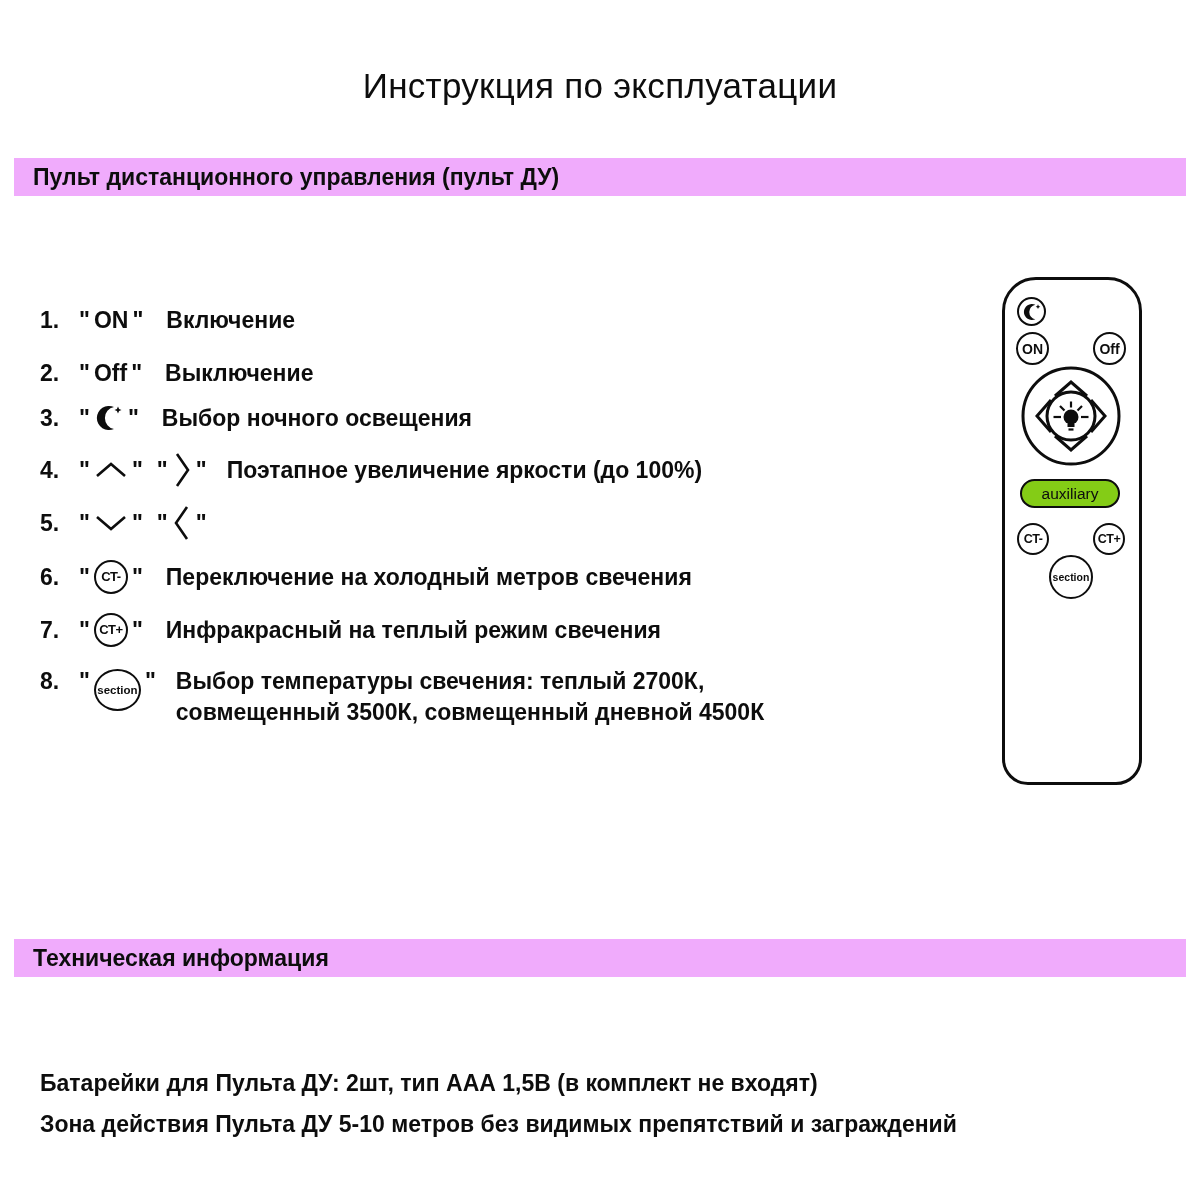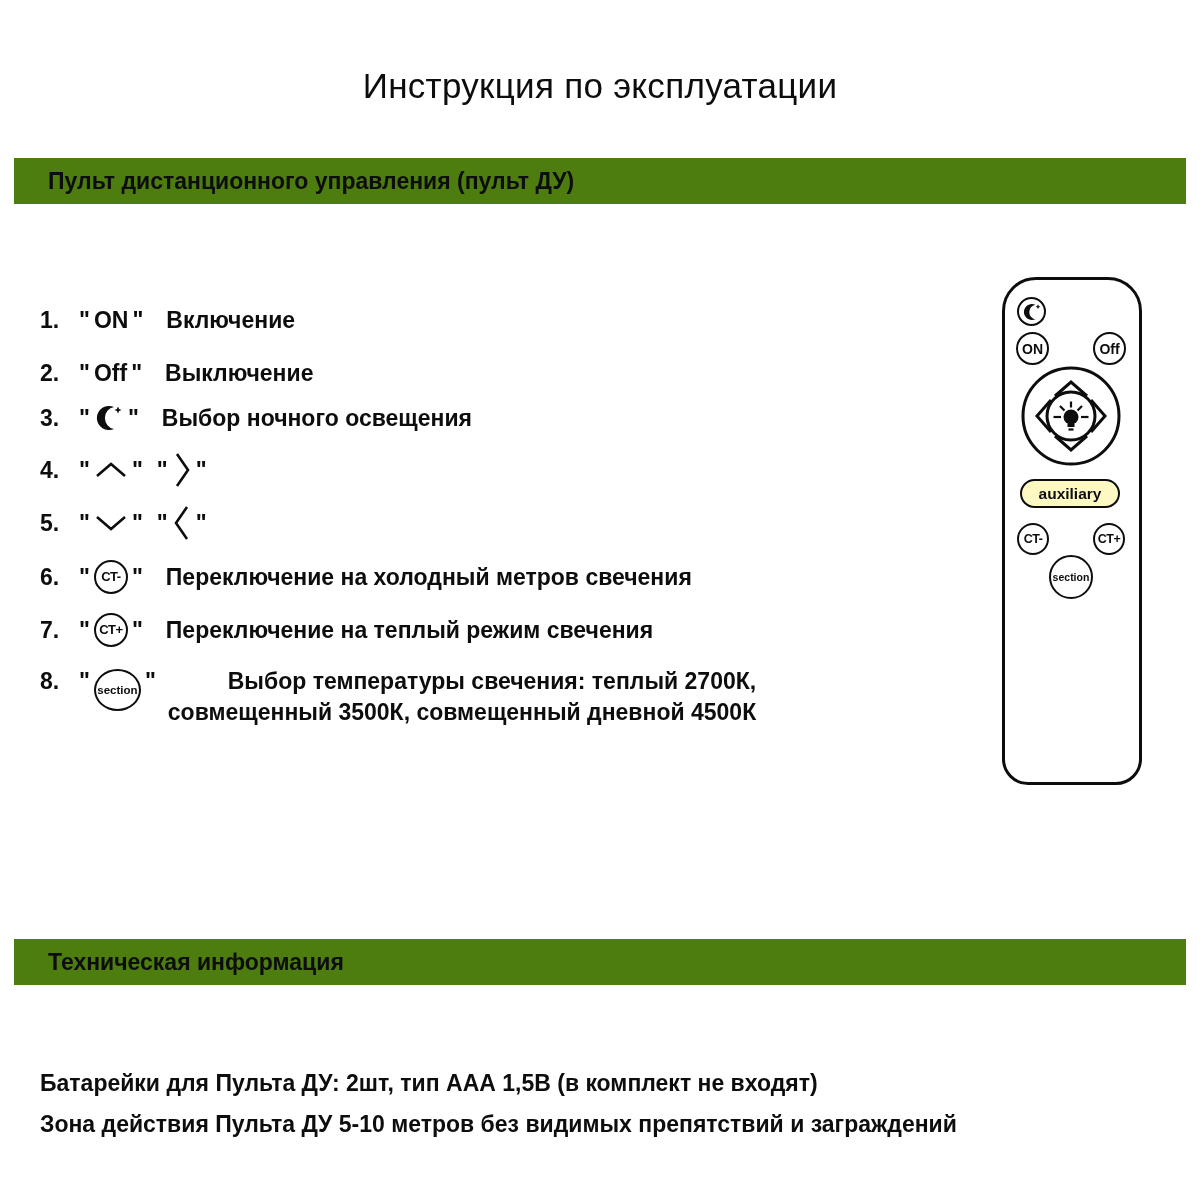--- a/index.html
+++ b/index.html
@@ -1,53 +1,53 @@
 <!DOCTYPE html>
 <html><head>
 <meta charset="utf-8">
 <style>
   html,body{margin:0;padding:0;background:#ffffff;}
   .page{position:relative;width:1200px;height:1200px;background:#fff;overflow:hidden;
         font-family:"Liberation Sans",sans-serif;color:#0d0d0d;}
   .title{position:absolute;top:66px;left:0;width:100%;text-align:center;
          font-size:35px;font-weight:400;letter-spacing:.3px;}
-  .bar{position:absolute;left:14px;width:1172px;height:46px;background:#4d7c0f;
-       display:flex;align-items:center;padding-left:34px;box-sizing:border-box;
+  .bar{position:absolute;left:14px;width:1172px;height:38px;background:#f0abfc;
+       display:flex;align-items:center;padding-left:19px;box-sizing:border-box;
        font-size:23px;font-weight:700;}
   .bar1{top:158px;}
   .bar2{top:939px;}
   .li{position:absolute;left:40px;display:flex;align-items:center;height:36px;
       font-size:23px;font-weight:700;white-space:nowrap;line-height:30px;}
   .li .num{display:inline-block;width:35px;}
   .q{margin:0 4px;}
   .q2{margin-left:10px;}
   .txt{margin-left:19px;}
   .txt-wide{margin-left:16px;}
   .chev{display:block;}
   .badge{display:inline-flex;align-items:center;justify-content:center;
          border:2.5px solid #0d0d0d;border-radius:50%;font-weight:700;background:#fff;
          box-sizing:border-box;flex:0 0 auto;}
   .ct-badge{width:34px;height:34px;font-size:13px;letter-spacing:-.5px;}
   .section-badge{width:47px;height:42px;font-size:11.5px;}
   .li8{align-items:flex-start;height:auto;}
   .li8 .num,.li8 .q{line-height:31px;}
   .li8 .badge{margin-top:3px;}
-  .txt2{margin-left:8px;line-height:31px;text-align:right;}
+  .txt2{margin-left:16px;line-height:31px;}
   
   .remote{position:absolute;left:1002px;top:277px;width:140px;height:508px;
           border:3px solid #0d0d0d;border-radius:34px 34px 26px 26px;background:#fff;box-sizing:border-box;}
   .rbtn{position:absolute;border:2.5px solid #0d0d0d;border-radius:50%;background:#fff;
         display:flex;align-items:center;justify-content:center;font-weight:700;box-sizing:border-box;}
   .moon-btn{left:12px;top:17px;width:29px;height:29px;}
   .on-btn{left:11px;top:52px;width:33px;height:33px;font-size:14px;}
   .off-btn{left:88px;top:52px;width:33px;height:33px;font-size:14px;}
   .navpad{position:absolute;left:15px;top:85px;}
   .aux-btn{position:absolute;left:15px;top:199px;width:100px;height:29px;
-           border:2.5px solid #0d0d0d;border-radius:15px;background:#fef9c3;box-sizing:border-box;
-           display:flex;align-items:center;justify-content:center;font-size:15.5px;font-weight:700;}
+           border:2.5px solid #0d0d0d;border-radius:15px;background:#84cc16;box-sizing:border-box;
+           display:flex;align-items:center;justify-content:center;font-size:15.5px;font-weight:400;}
   .ctm-btn{left:12px;top:243px;width:32px;height:32px;font-size:12.5px;letter-spacing:-.5px;}
   .ctp-btn{left:88px;top:243px;width:32px;height:32px;font-size:12.5px;letter-spacing:-.5px;}
   .sec-btn{left:44px;top:275px;width:44px;height:44px;font-size:10.5px;}
   .tl{position:absolute;left:40px;font-size:23px;font-weight:700;white-space:nowrap;}
   svg{display:block;}
 </style>
 </head>
 <body>
 
 <div class="page">
@@ -90,20 +90,21 @@
     <span class="q">"</span>
     <svg class="chev" width="34" height="20" viewBox="0 0 34 20">
       <polyline points="3,16 17,4 31,16" fill="none" stroke="#0d0d0d" stroke-width="2.6"></polyline>
     </svg>
     <span class="q">"</span>
     <span class="q q2">"</span>
     <svg class="chev" width="20" height="38" viewBox="0 0 20 38">
       <polyline points="5,3 16,19 5,35" fill="none" stroke="#0d0d0d" stroke-width="2.6"></polyline>
     </svg>
     <span class="q">"</span>
+    <span class="txt txt-wide">Поэтапное увеличение яркости (до 100%)</span>
   </div>
 
   <div class="li" style="top:505px">
     <span class="num">5.</span>
     <span class="q">"</span>
     <svg class="chev" width="34" height="20" viewBox="0 0 34 20">
       <polyline points="3,4 17,16 31,4" fill="none" stroke="#0d0d0d" stroke-width="2.6"></polyline>
     </svg>
     <span class="q">"</span>
     <span class="q q2">"</span>
@@ -123,21 +124,21 @@
     <span class="txt">Переключение на холодный метров свечения</span>
   </div>
 
   <div class="li" style="top:612px">
     <span class="num">7.</span>
     <span class="q">"</span>
     <span class="badge ct-badge">
       <span>CT+</span>
     </span>
     <span class="q">"</span>
-    <span class="txt">Переключение на теплый режим свечения</span>
+    <span class="txt">Инфракрасный на теплый режим свечения</span>
   </div>
 
   <div class="li li8" style="top:666px">
     <span class="num">8.</span>
     <span class="q">"</span>
     <span class="badge section-badge">
       <span>section</span>
     </span>
     <span class="q">"</span>
     <span class="txt2">

